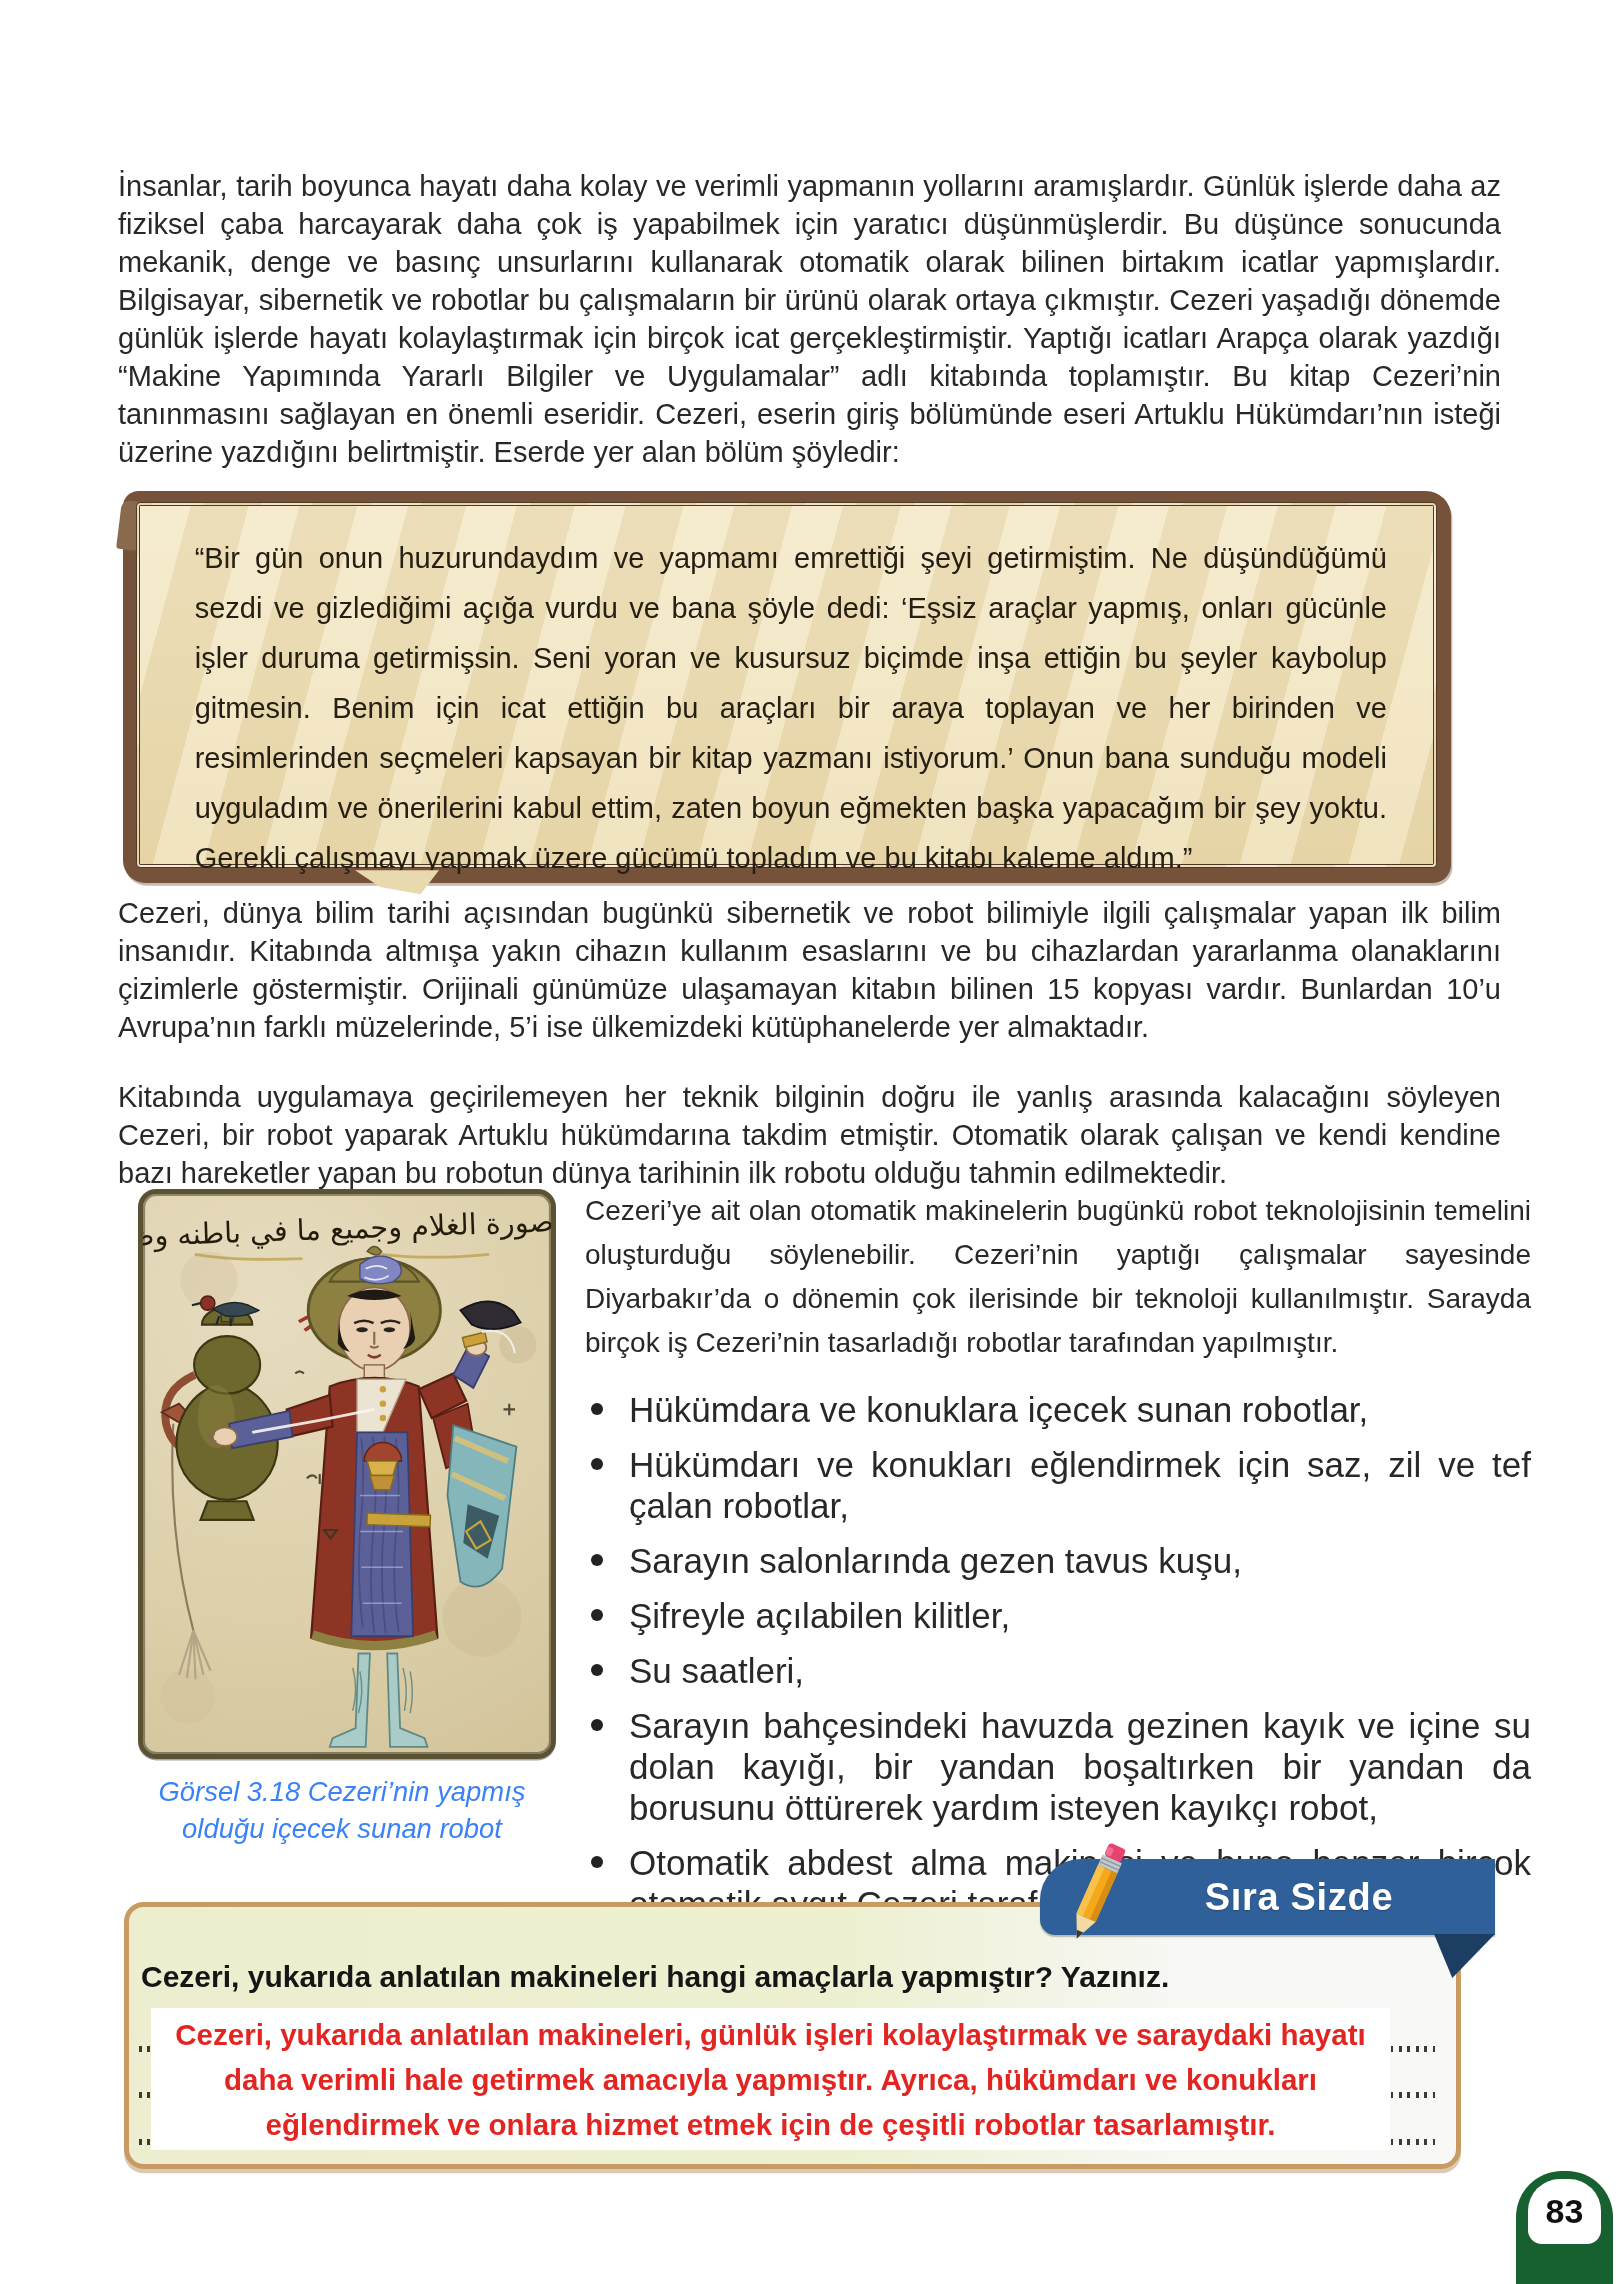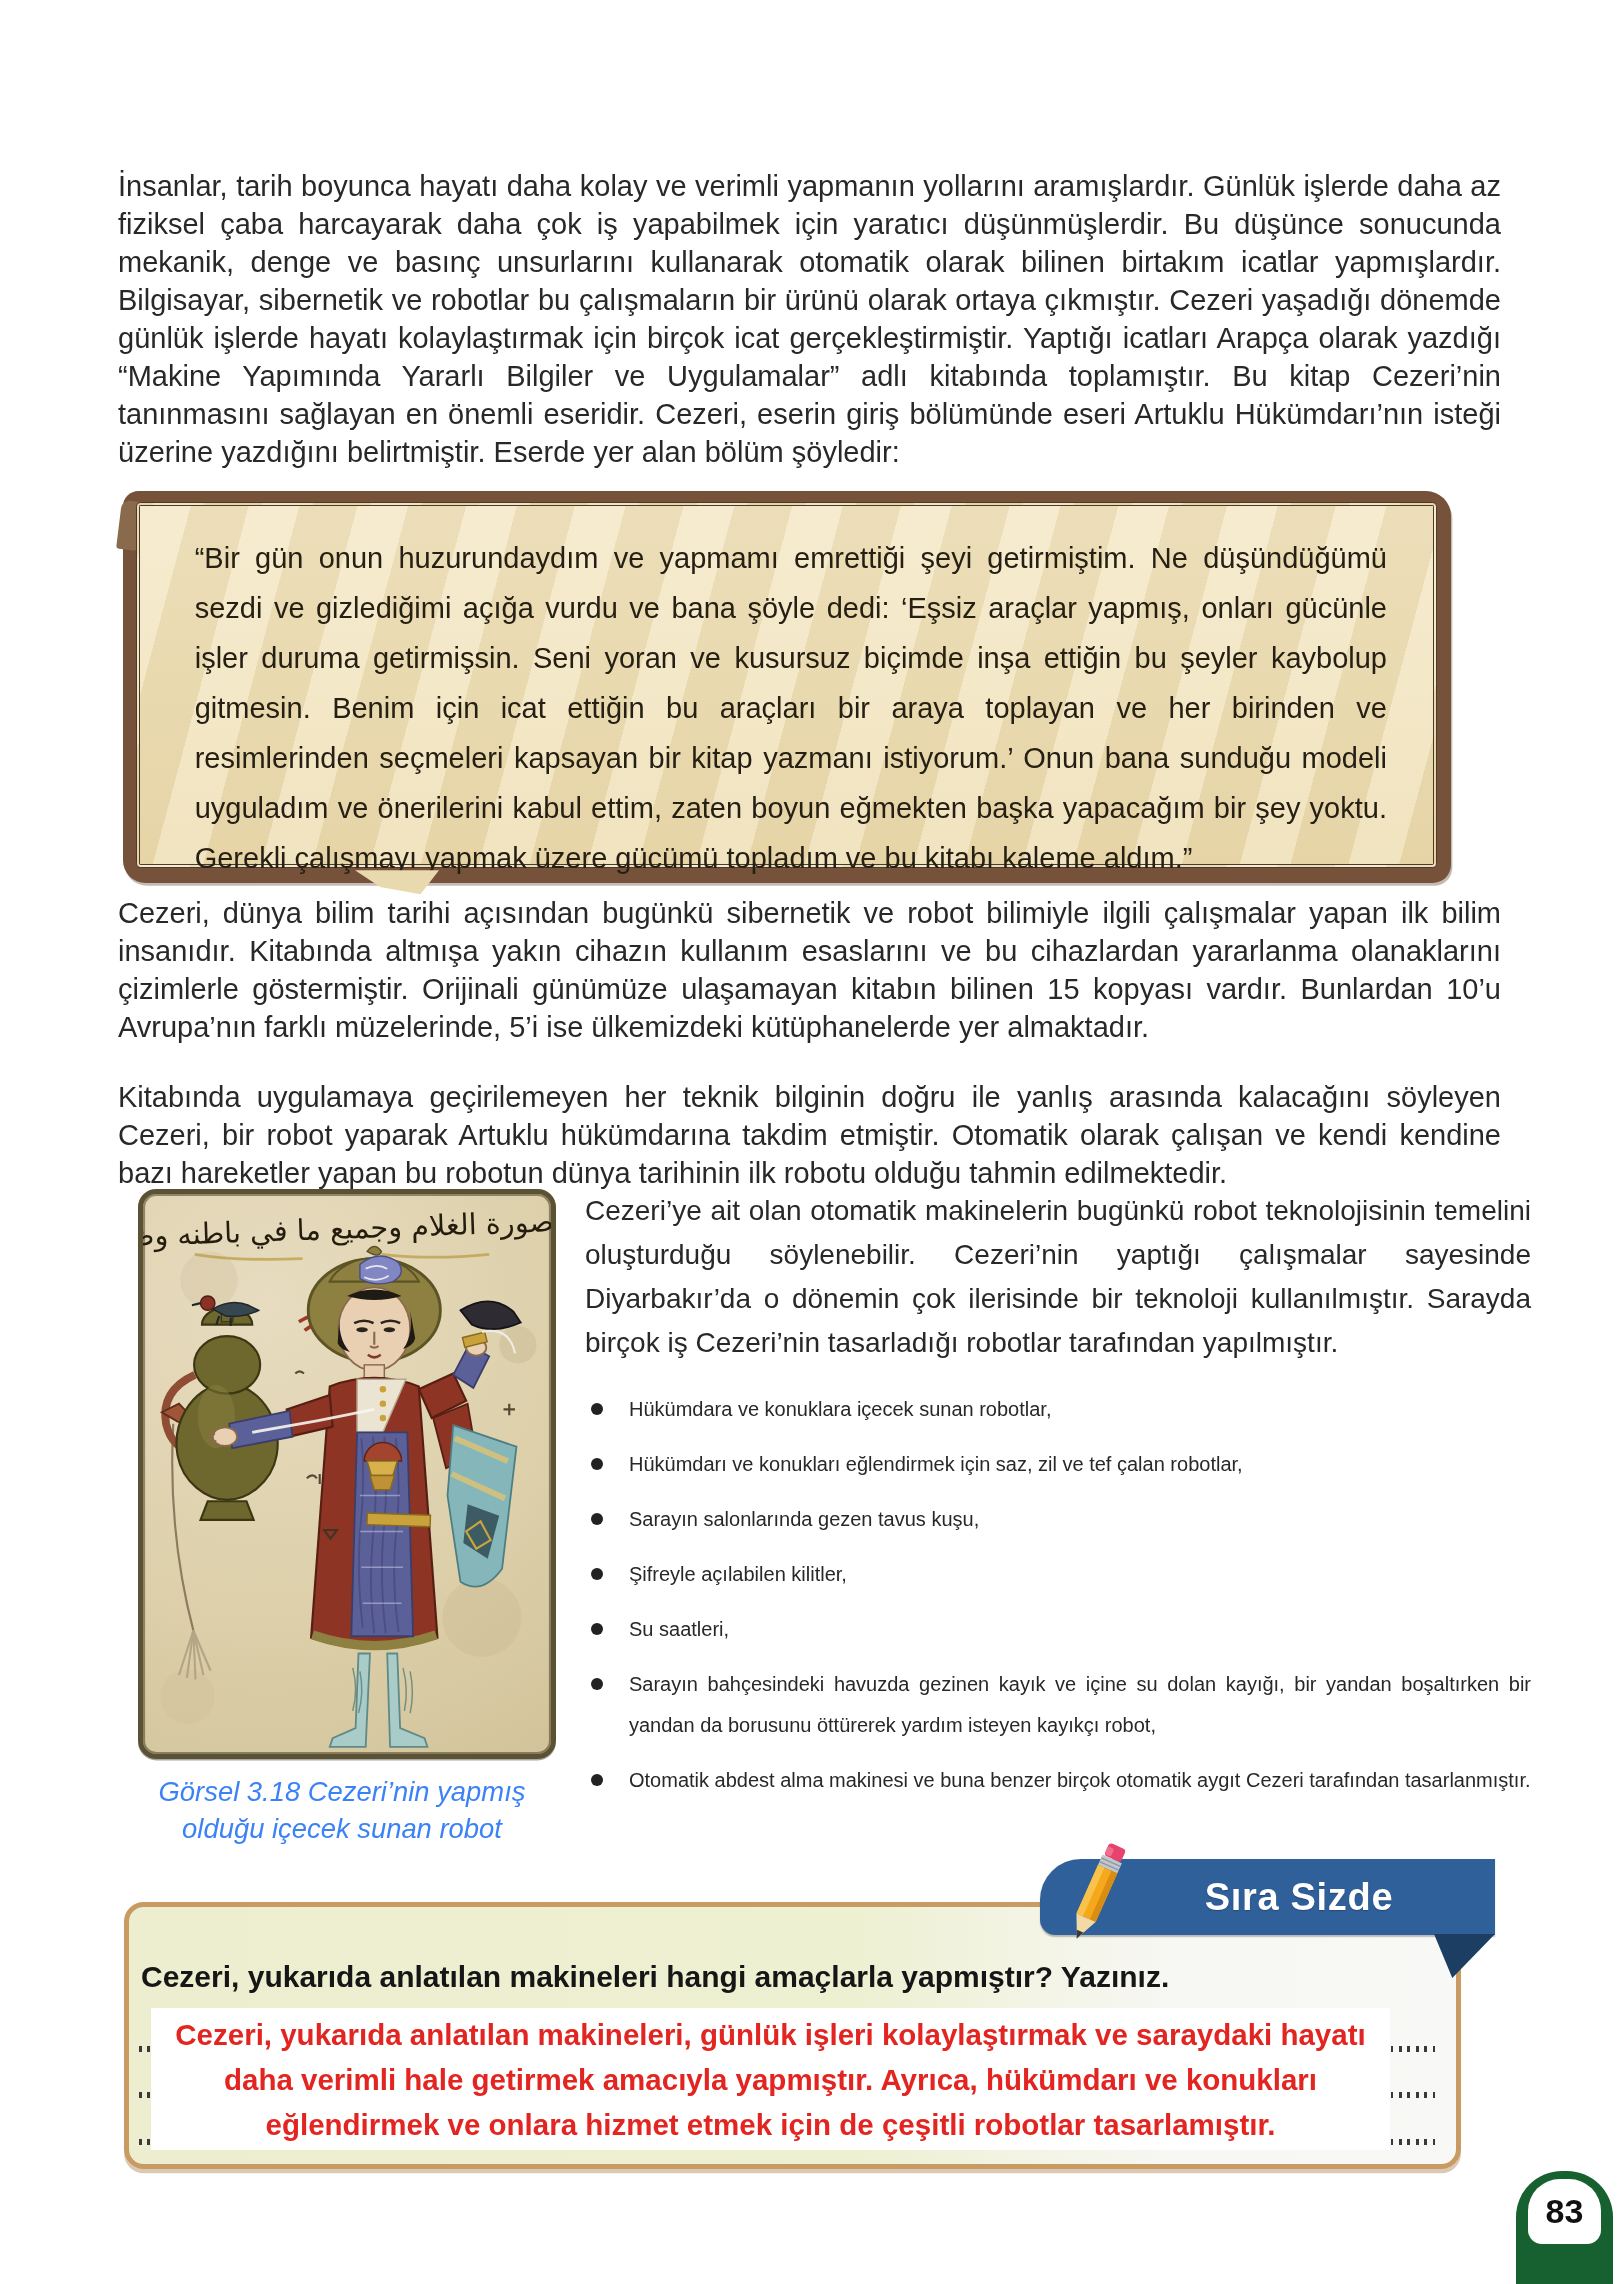--- a/index.html
+++ b/index.html
@@ -60,21 +60,21 @@
   .figure-caption{
     position:absolute;left:124px;top:1773px;width:436px;
     font-style:italic;font-size:27.4px;line-height:37px;text-align:center;color:#3b82f6;
   }
   
   .right-col{position:absolute;left:585px;top:1189px;width:946px;}
   .right-intro{font-size:28px;line-height:44px;text-align:justify;color:#282828;}
   ul.robot-list{list-style:none;margin:24px 0 0 0;padding:0;}
   ul.robot-list li{
     position:relative;padding-left:44px;margin-bottom:14px;
-    font-size:20px;line-height:41px;text-align:justify;color:#282828;
+    font-size:35px;line-height:41px;text-align:justify;color:#282828;
   }
   ul.robot-list li::before{
     content:"";position:absolute;left:5.6px;top:14px;width:12px;height:12px;border-radius:50%;background:#222;
   }
   
   .ss-box{
     position:absolute;left:124px;top:1902px;width:1327px;height:257px;
     border:5.6px solid var(--box-border-tan);border-radius:19.7px;
     background:linear-gradient(90deg,var(--box-bg-green) 0%,#eef0d2 55%,#f7f7f3 78%,#f8f8f6 100%);
     box-shadow:0 4.2px 0 rgba(150,100,40,.35);

